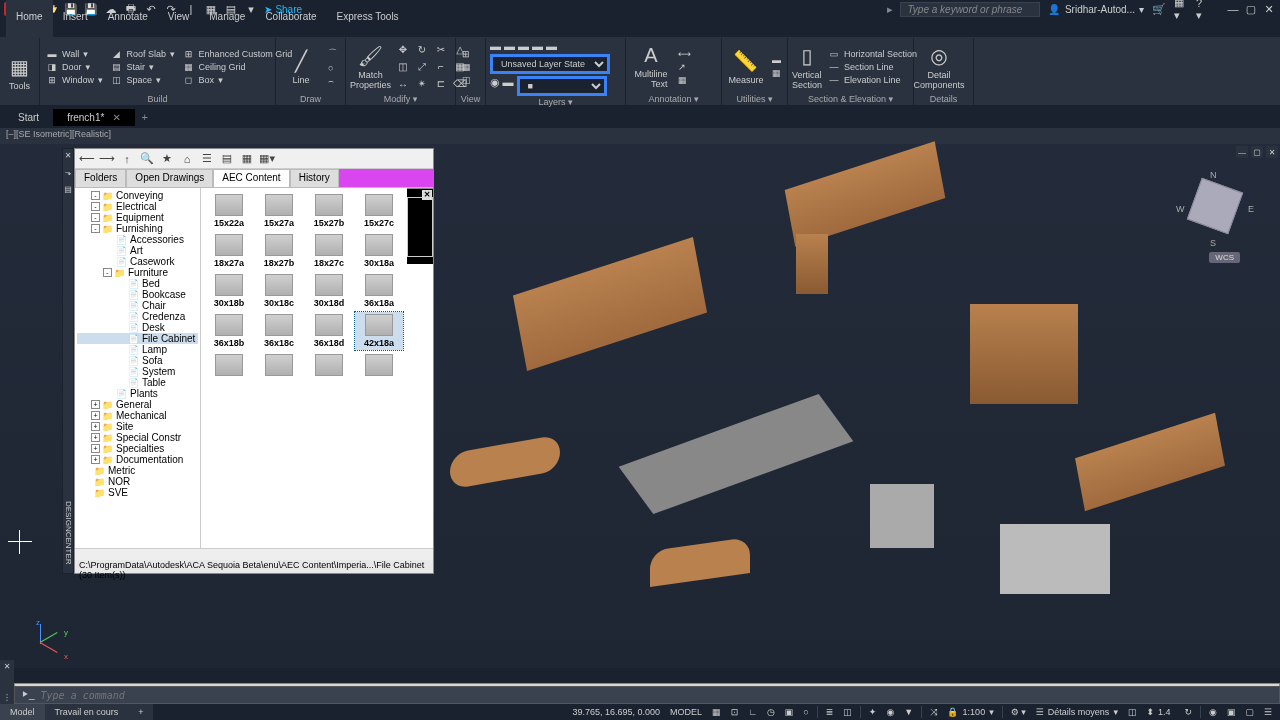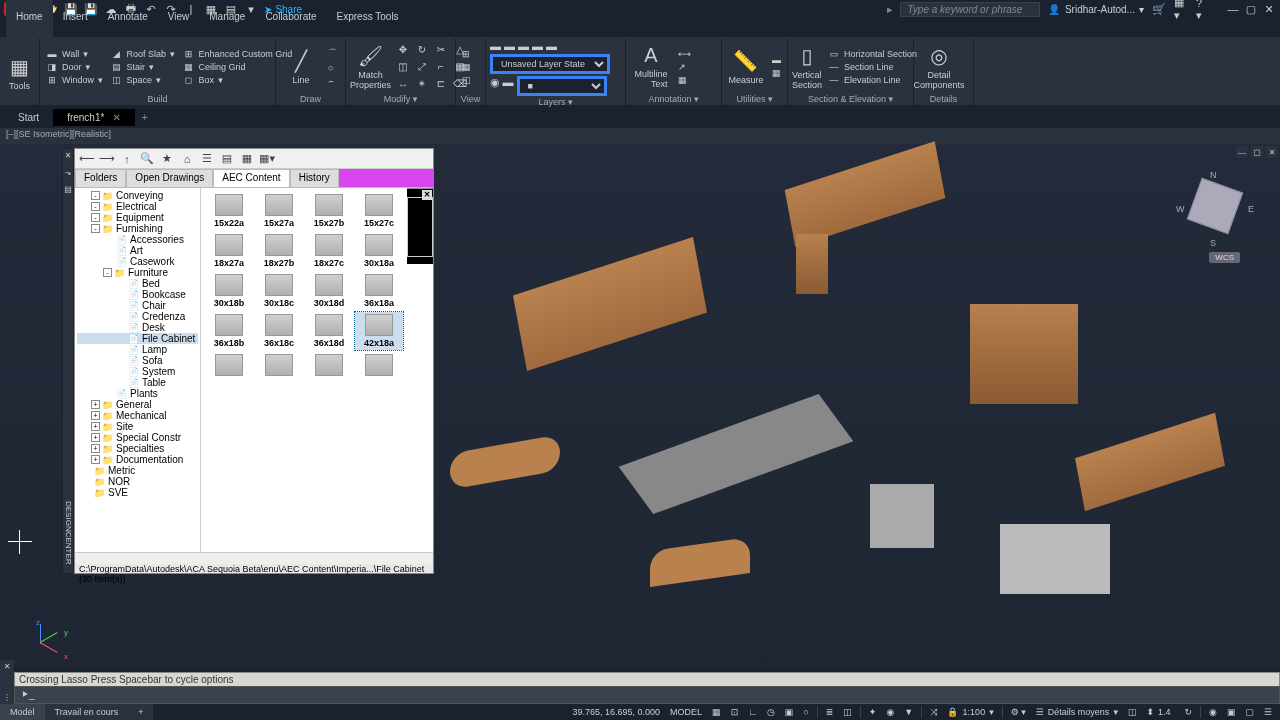--- a/index.html
+++ b/index.html
@@ -98,21 +98,21 @@
 .dc-grid { flex: 1; overflow-y: auto; padding: 4px; display: grid; grid-template-columns: repeat(4, 1fr); gap: 2px; align-content: start; background: #fff; }
 .dc-grid::-webkit-scrollbar { width: 12px; }
 .dc-grid::-webkit-scrollbar-thumb { background: #bbb; }
 .dc-item { display: flex; flex-direction: column; align-items: center; gap: 2px; padding: 2px; cursor: pointer; font-size: 9px; }
 .dc-item.sel { background: #cde; outline: 1px dotted #058; }
 .dc-item .thumb { width: 28px; height: 22px; background: linear-gradient(#d0d0d0,#b0b0b0); border: 1px solid #999; }
 .dc-preview { height: 76px; background: #000; border-top: 1px solid #888; display: flex; align-items: center; justify-content: center; position: relative; }
 .dc-preview .pv { width: 26px; height: 60px; border: 1px solid #ccc; }
 .dc-preview .px { position: absolute; top: 1px; right: 1px; width: 10px; height: 10px; background: #ddd; color: #000; font-size: 8px; text-align: center; cursor: pointer; }
 .dc-desc { padding: 2px 4px; background: #fff; border-top: 1px solid #ccc; font-size: 9px; height: 28px; }
-.dc-status { height: 14px; background: #e8e8e8; border-top: 5px solid #0f172a; padding: 0 4px; font-size: 9px; display: flex; justify-content: space-between; position: relative; }
+.dc-status { height: 14px; background: #e8e8e8; border-top: 1px solid #0f172a; padding: 0 4px; font-size: 9px; display: flex; justify-content: space-between; position: relative; }
 .dc-status .hscroll { position:absolute; top:-12px; left:0; right:0; height:12px; background:#eee; border-top:1px solid #ccc; }
 
 
 .cmdline-area { position: absolute; bottom: 16px; left: 0; right: 0; }
 .cmd-handle { position: absolute; left: 0; width: 14px; background: #2a3240; height: 44px; bottom: 0; display:flex; flex-direction:column; align-items:center; justify-content:space-between; padding:2px 0; }
 .cmd-handle span { color:#ccc; font-size:8px; cursor:pointer; }
 .cmd-history { background: #d8d8d0; color: #333; font-family: Consolas, monospace; font-size: 10px; padding: 1px 4px; margin-left: 14px; border: 1px solid #888; border-bottom: none; }
 .cmd-input { background: #3a4250; color: #888; font-family: Consolas, monospace; font-size: 10px; padding: 2px 6px; margin-left: 14px; border: 1px solid #555; display: flex; align-items: center; gap: 6px; }
 .cmd-input .chev { color: #ccc; }
 .cmd-input input { background: transparent; border: none; color: #aaa; font-style: italic; font-family: inherit; font-size: 10px; flex: 1; outline: none; }
@@ -647,24 +647,24 @@
     <span class="lbl" style="top:28px;left:42px;color:#e55;">x</span>
   </div>
 </div>
 
 <div class="cmdline-area">
   <div class="cmd-handle">
       <span>✕</span>
       <span>⋮</span>
     </div>
   <div class="cmd-history">
-    <div>Crossing Lasso  Press Spacebar to cycle options</div>
   </div>
   <div class="cmd-input">
     <span class="chev">⯈_</span>
+    <input placeholder="Type a command" style="">
   </div>
 </div>
 
 <div class="statusbar">
   <div class="model-tabs">
     <div class="model-tab active">Model</div>
     <div class="model-tab">Travail en cours</div>
     <div class="model-tab">+</div>
   </div>
   <div class="status-right">

